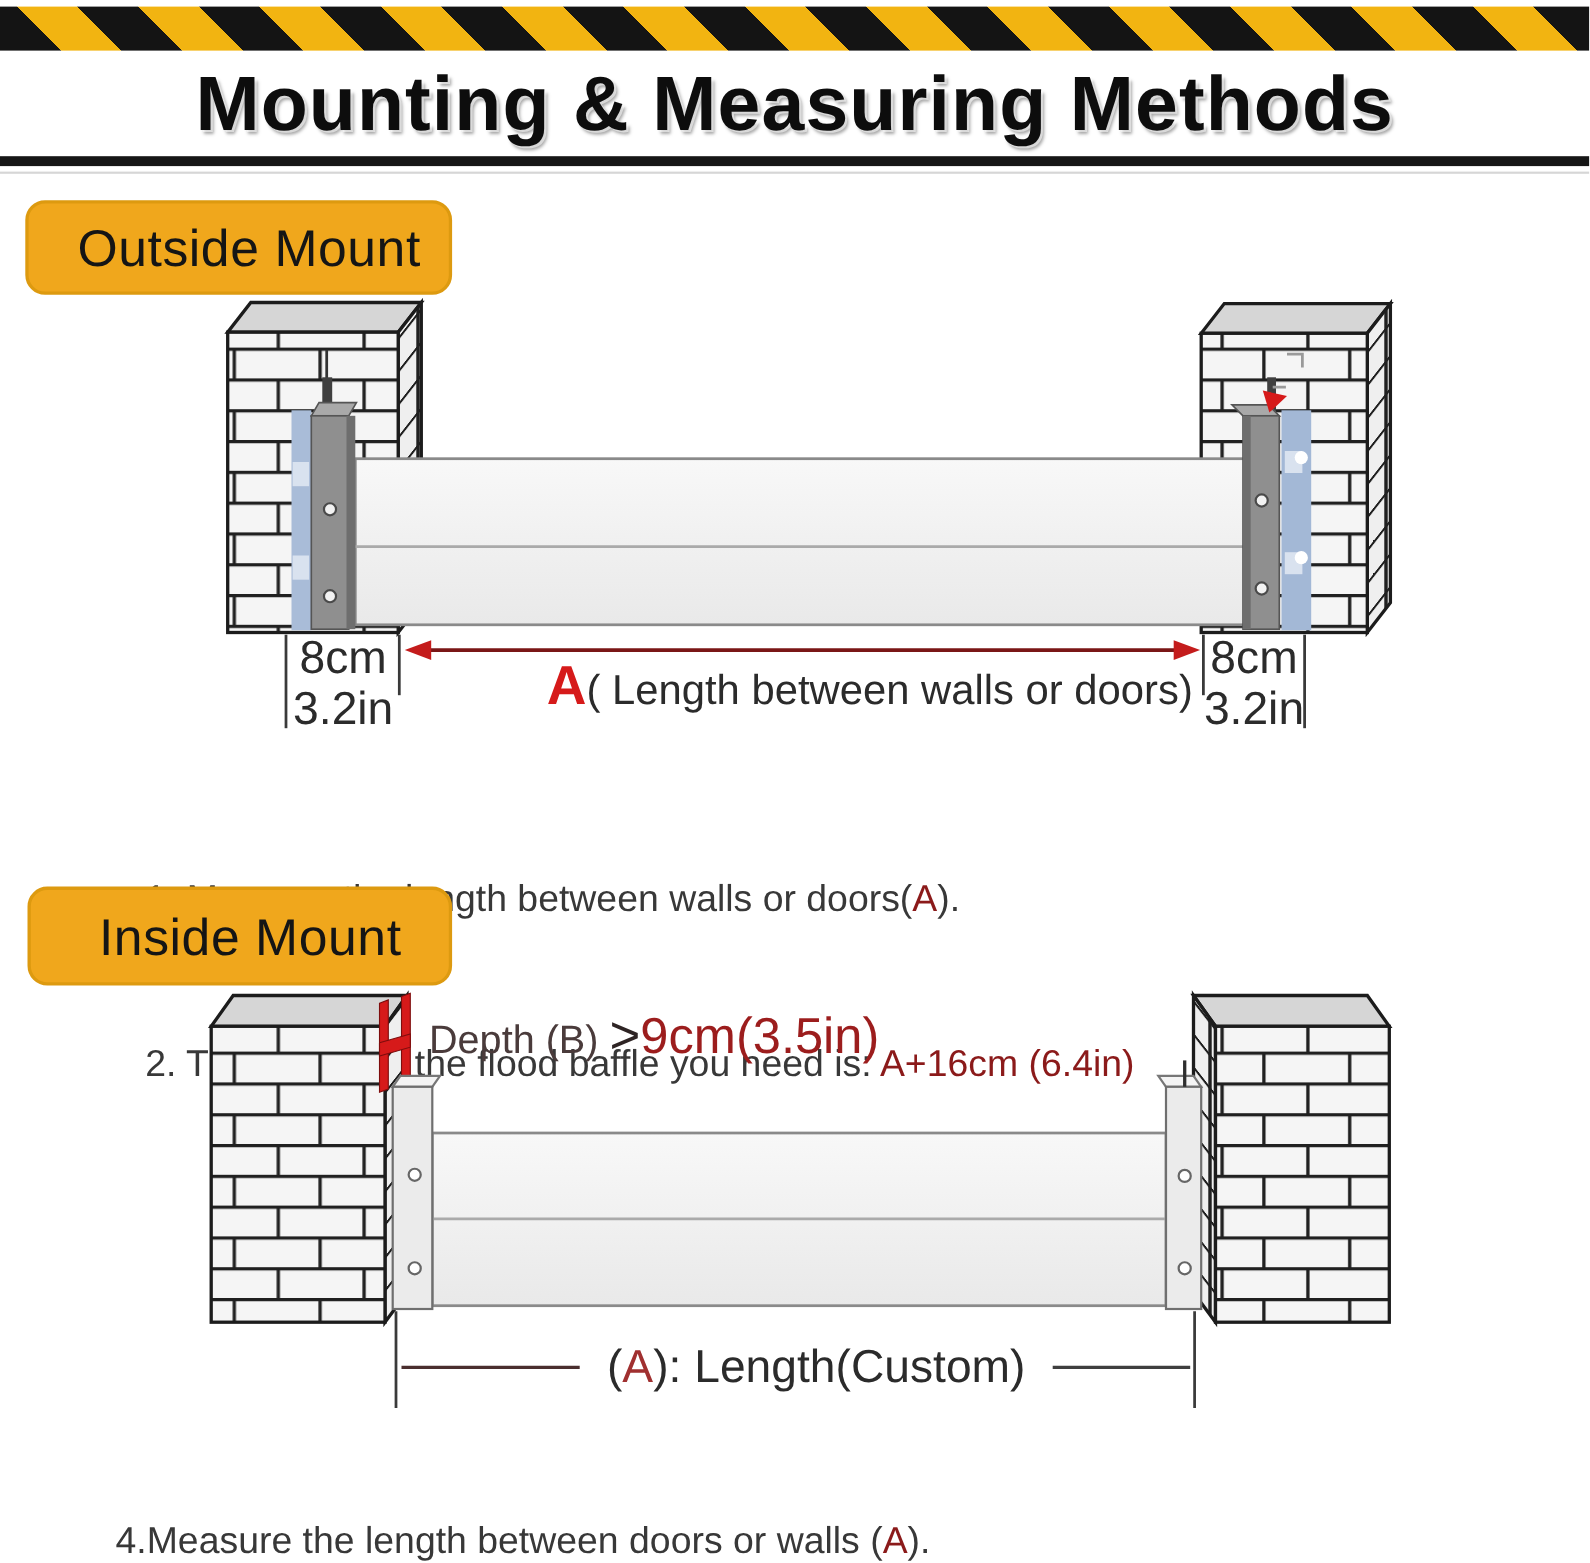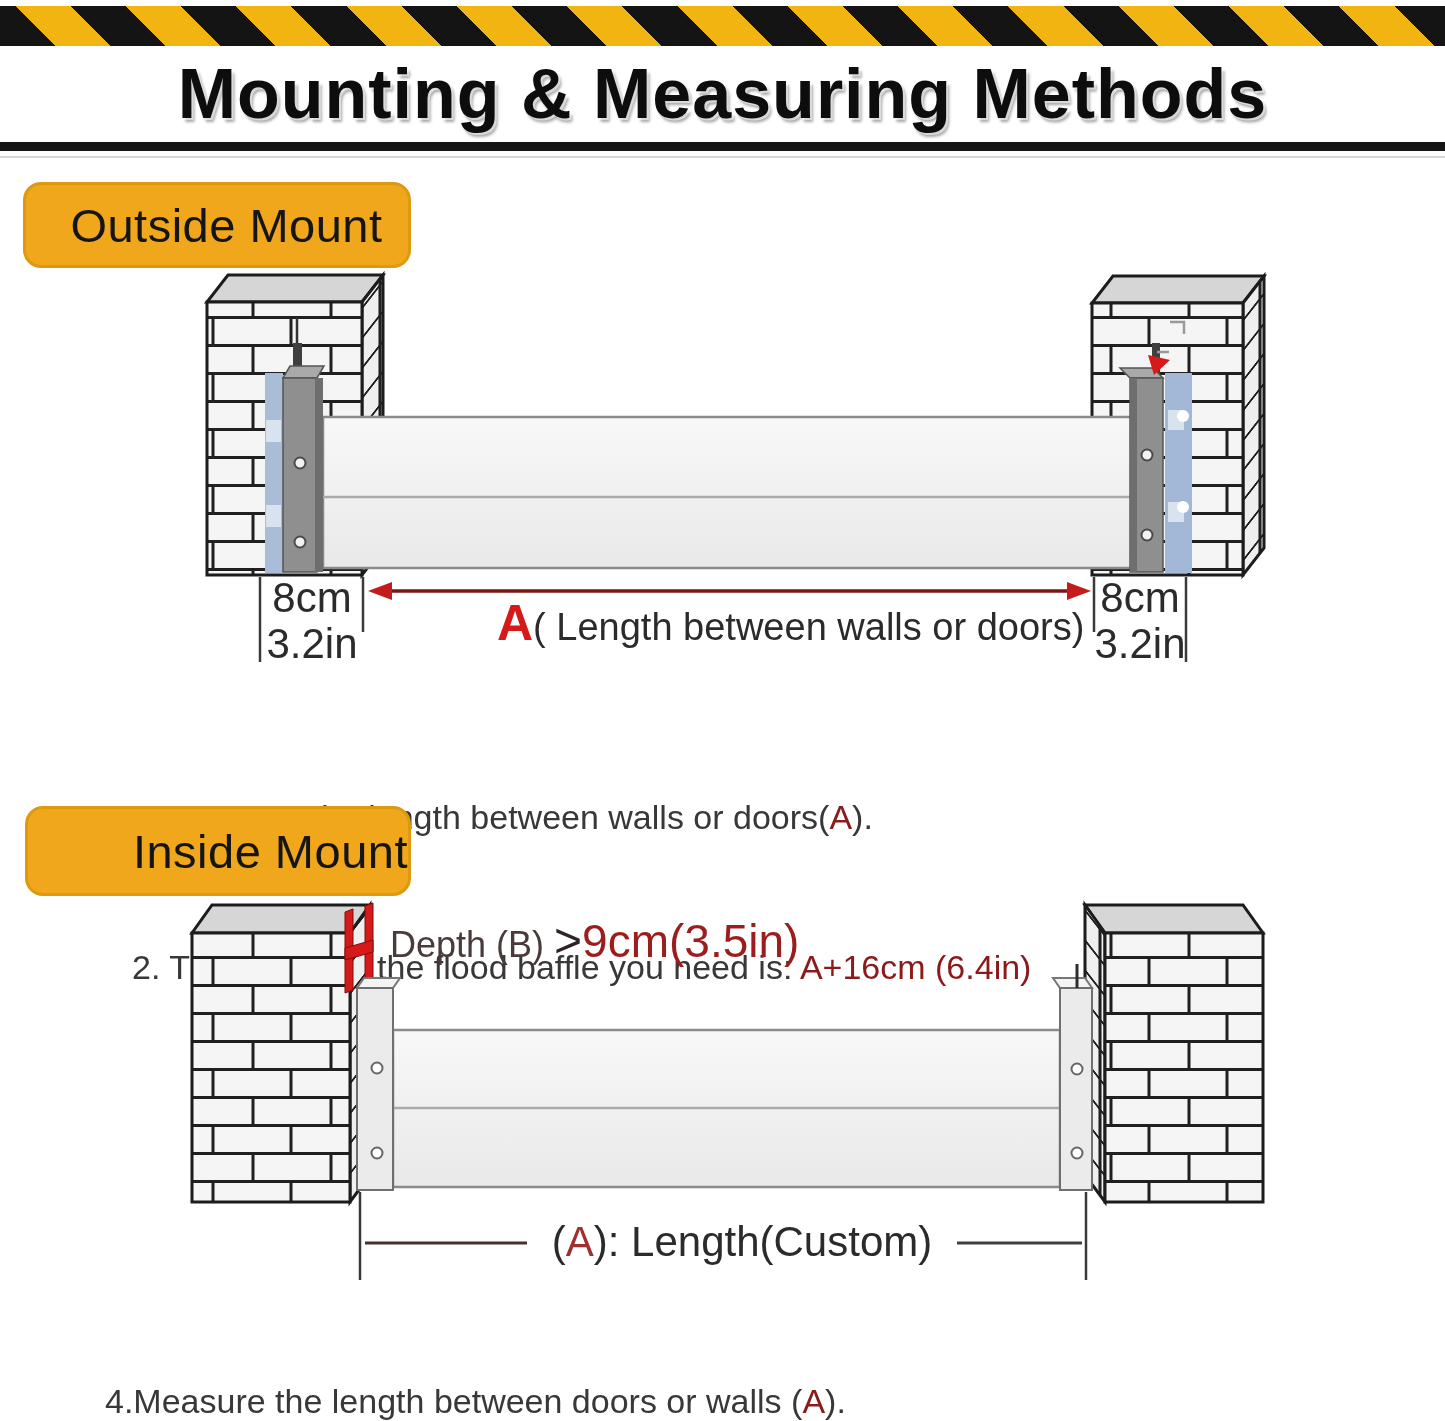--- a/index.html
+++ b/index.html
@@ -31,21 +31,21 @@
   }
   .rule{position:absolute;left:0;right:0;top:142px;height:9px;background:#161616;}
   .rule-light{position:absolute;left:0;right:0;top:156px;height:2px;background:#d6d6d6;}
   
   .badge{
     position:absolute;background:var(--badge-bg);border:3px solid var(--badge-border);
     border-radius:18px;display:flex;align-items:center;justify-content:center;
     font-size:47px;color:#151515;letter-spacing:.5px;box-sizing:border-box;padding-left:19px;
   }
   #badge-outside{left:23px;top:182px;width:388px;height:86px;}
-  #badge-inside{left:25px;top:806px;width:386px;height:90px;justify-content:flex-end;}
+  #badge-inside{left:25px;top:806px;width:386px;height:90px;}
   
   .diag{position:absolute;left:0;width:1445px;display:block;}
   #diagram-outside{top:260px;height:430px;}
   #diagram-inside{top:900px;height:385px;}
   
   .steps{position:absolute;font-size:34px;line-height:50px;color:#383838;white-space:pre-wrap;}
   #steps-outside{left:132px;top:692px;width:1250px;}
   #steps-inside{left:62px;top:1284px;width:1382px;line-height:47px;}
   #steps-inside .step{text-indent:43px;}
   .red-inline{color:var(--red-dark);}

